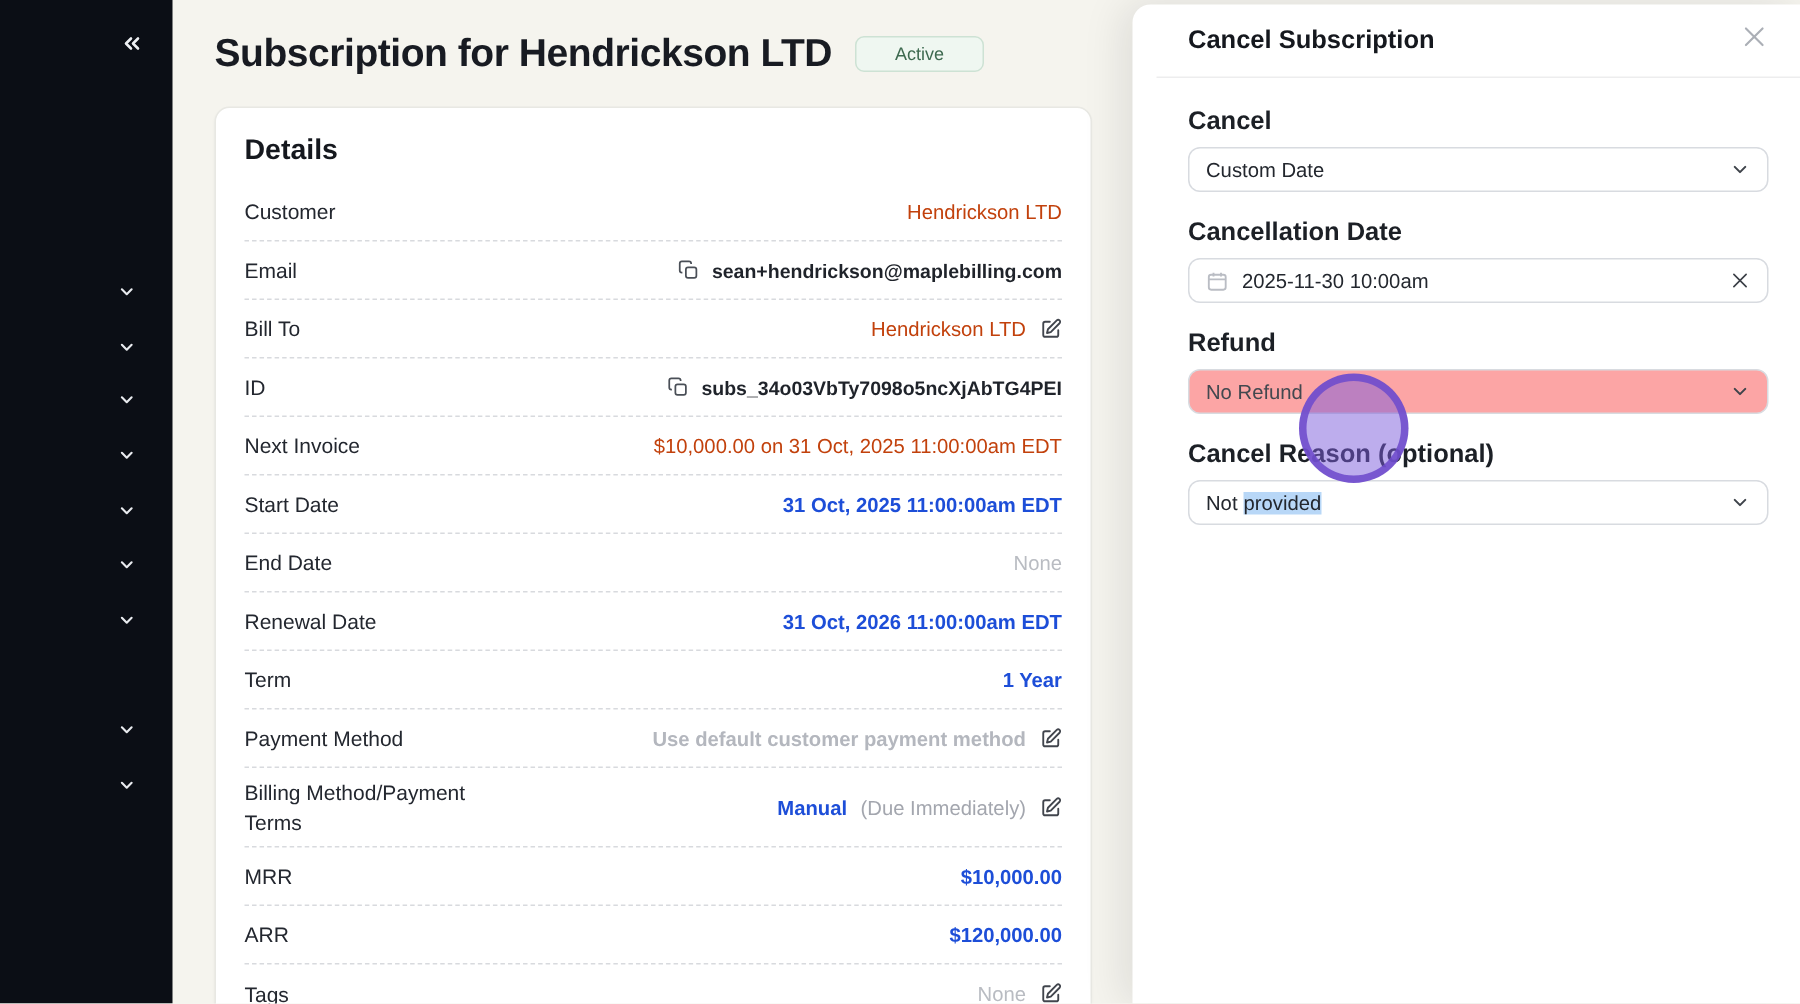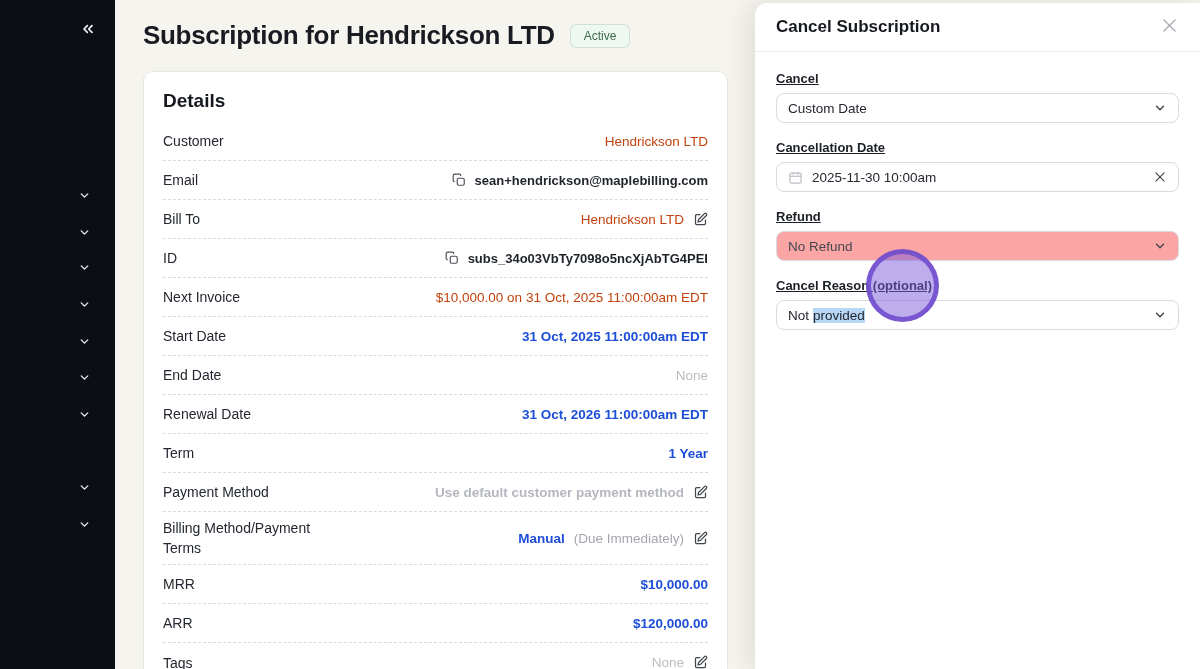--- a/index.html
+++ b/index.html
@@ -32,21 +32,21 @@
     position: absolute; left: 28px; top: 20px;
     display: flex; align-items: center; gap: 15px;
   }
   .page-title {
     font-size: 26px; font-weight: 700; letter-spacing: -0.3px; color: #181b22;
     white-space: nowrap;
   }
   .badge-active {
     font-size: 12px; font-weight: 500; color: #3e6a50;
     background: #eff7f1; border: 1px solid #cde2d4; border-radius: 6px;
-    padding: 3px 13px; line-height: 16px;
+    padding: 3px 26px; line-height: 16px;
   }
 
   .card {
     position: absolute; left: 28px; top: 71px; width: 585px;
     background: #ffffff; border: 1px solid #e8e8e3; border-radius: 10px;
     box-shadow: 0 1px 2px rgba(20,24,32,0.04);
     padding: 16px 19px 4px 19px;
   }
   .card-title { font-size: 19px; font-weight: 700; color: #15181e; padding: 2px 0 10px; }
 
@@ -71,33 +71,33 @@
   .v-muted { color: #b4b7be; font-weight: 600; }
   .v-muted-light { color: #b9bcc2; font-weight: 500; }
   .v-gray-note { color: #a3a6ae; font-weight: 500; }
   .icon-btn { display: inline-flex; align-items: center; cursor: pointer; flex: 0 0 auto; }
 
   
   .panel {
     position: absolute; left: 755px; top: 3px; width: 445px; height: 666px;
     background: #ffffff; border-top-left-radius: 12px;
     box-shadow: -6px 0 28px rgba(15,20,30,0.10);
+    padding-left: 16px;
   }
   .panel-header {
     display: flex; align-items: center; justify-content: space-between;
     height: 49px; padding: 0 21px; border-bottom: 1px solid #ededee;
   }
   .panel-title { font-size: 17px; font-weight: 700; color: #15181e; }
   .panel-close { cursor: pointer; display: flex; align-items: center; color: #abafb6; }
   .panel-body { padding: 19px 21px; }
 
   .field-label {
-    font-size: 13px; font-weight: 600; color: #1c2026;
+    font-size: 17px; font-weight: 600; color: #1c2026;
     margin-bottom: 7px;
-    text-decoration: underline;
   }
   .field-label.spaced { margin-top: 17px; }
   .control {
     height: 30px; border: 1px solid #d8dbe0; border-radius: 8px;
     display: flex; align-items: center; padding: 0 11px;
     font-size: 13.5px; color: #23272e; background: #fff;
     cursor: pointer;
   }
   .control .grow { flex: 1 1 auto; text-align: left; }
   .control.disabled { background: #fca5a5; color: #43484f; }

